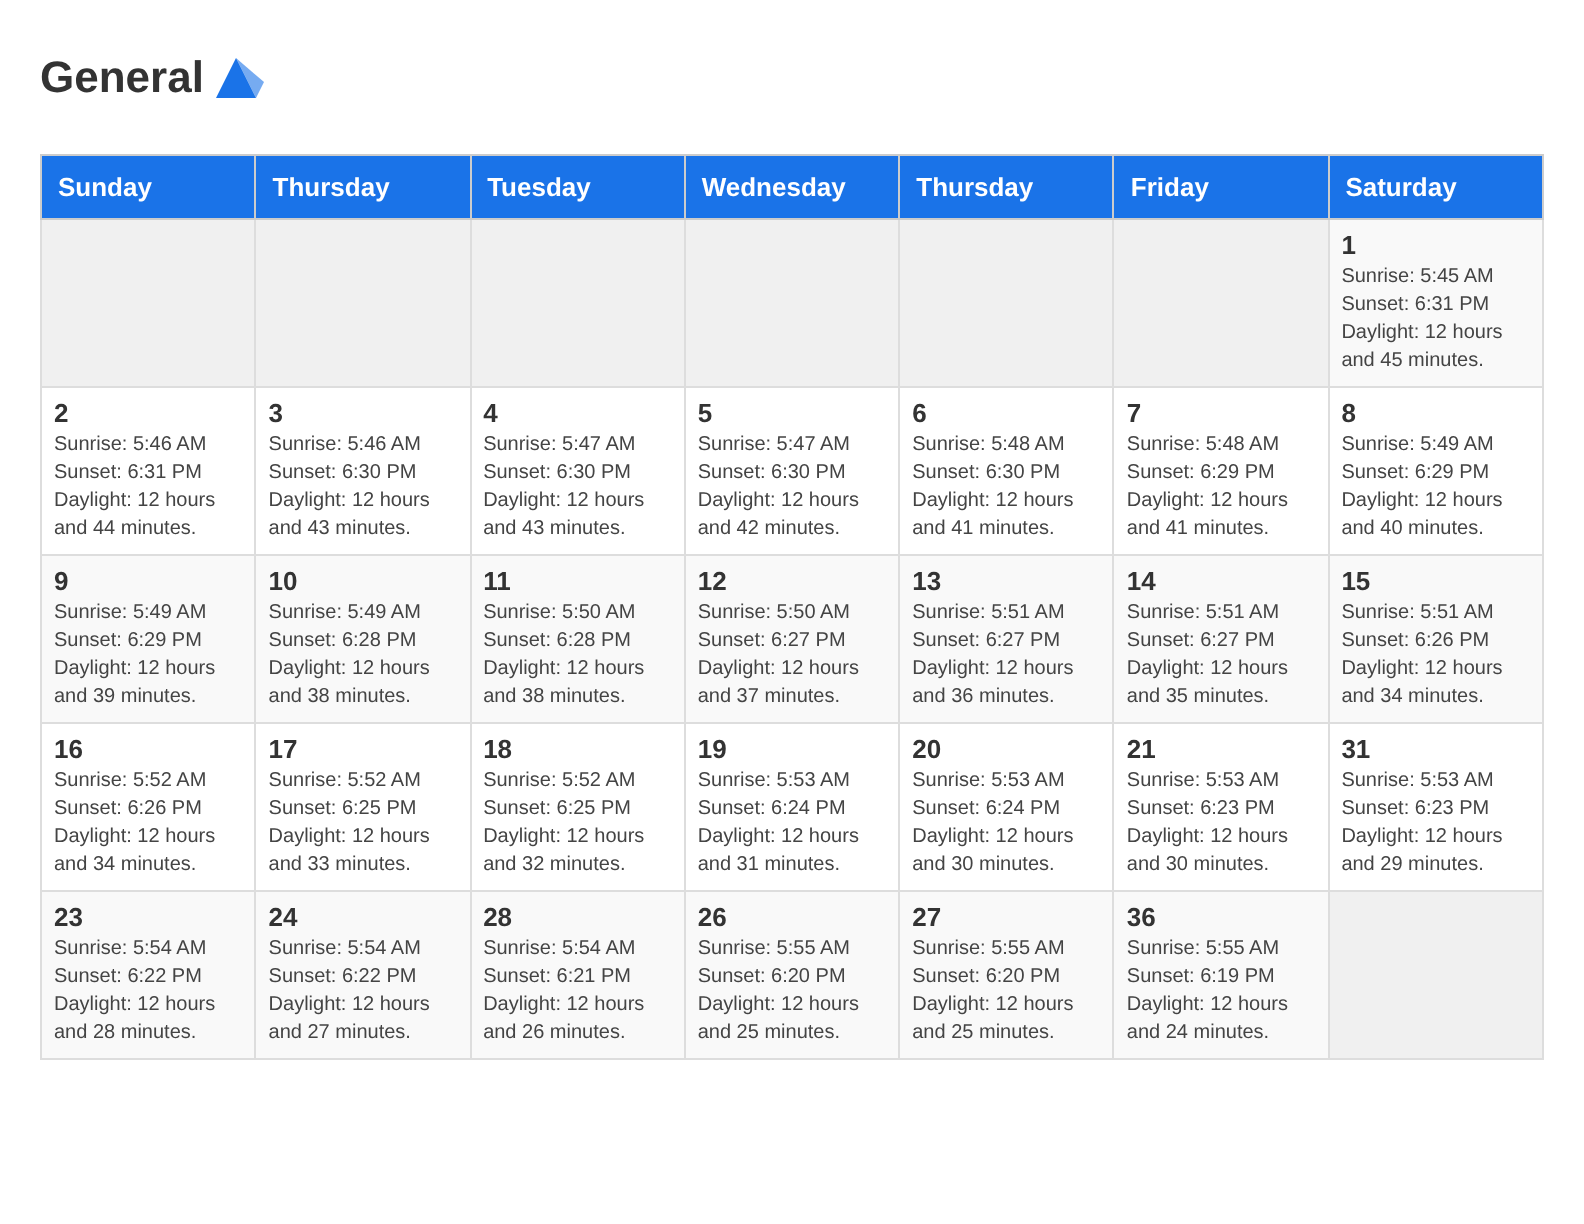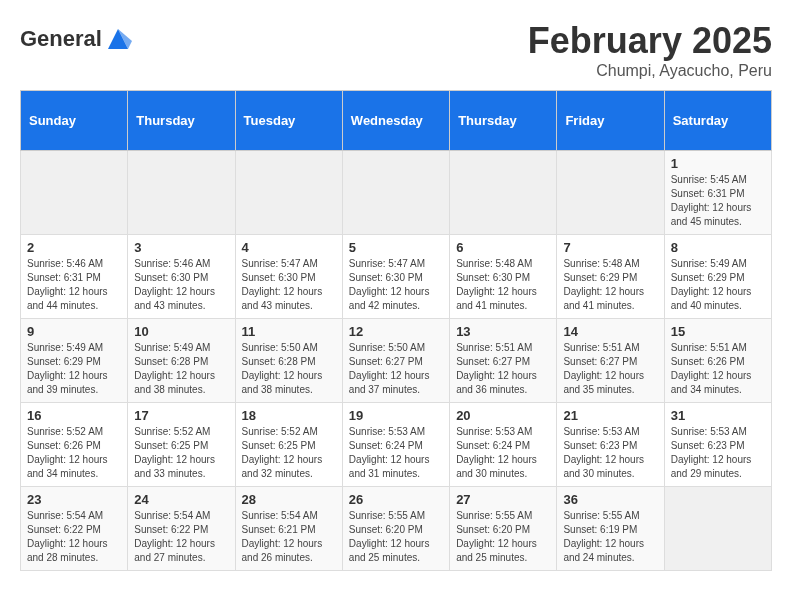--- a/index.html
+++ b/index.html
@@ -7,21 +7,21 @@
       font-family: Arial, sans-serif;
       background: #fff;
       width: 792px;
       min-height: 612px;
       padding: 20px;
     }
     .header-section {
       display: flex;
       justify-content: space-between;
       align-items: flex-start;
-      margin-bottom: 10px;
+      margin-bottom: 24px;
     }
     .logo {
       display: flex;
       align-items: center;
       margin-top: 5px;
     }
     .logo-text {
       font-size: 22px;
       font-weight: bold;
       color: #333;
@@ -47,21 +47,21 @@
     }
     .calendar-table {
       width: 100%;
       border-collapse: collapse;
       table-layout: fixed;
     }
     .calendar-table thead tr th {
       background-color: #1a73e8;
       color: #fff;
       text-align: left;
-      padding: 22px 8px;
+      padding: 8px 8px;
       font-size: 13px;
       font-weight: bold;
       border: 1px solid #ccc;
     }
     .calendar-table tbody tr td {
       vertical-align: top;
       border: 1px solid #ddd;
       padding: 5px 6px;
       height: 80px;
       font-size: 10.5px;
@@ -96,24 +96,20 @@
   <div class="logo">
     <div>
       <div style="display:flex;align-items:center;">
         <span class="logo-text">General</span>
         <svg class="logo-icon" viewBox="0 0 28 28">
           <polygon points="4,24 14,4 24,24" fill="#1a73e8"></polygon>
           <polygon points="14,4 28,16 24,24" fill="#1a73e8" opacity="0.6"></polygon>
         </svg>
       </div>
     </div>
-  </div>
-  <div class="title-section">
-    <div class="calendar-title">February 2025</div>
-    <div class="calendar-subtitle">Chumpi, Ayacucho, Peru</div>
   </div>
 </div>
 
 <table class="calendar-table">
   <thead>
     <tr>
       <th>Sunday</th>
       <th>Thursday</th>
       <th>Tuesday</th>
       <th>Wednesday</th>

